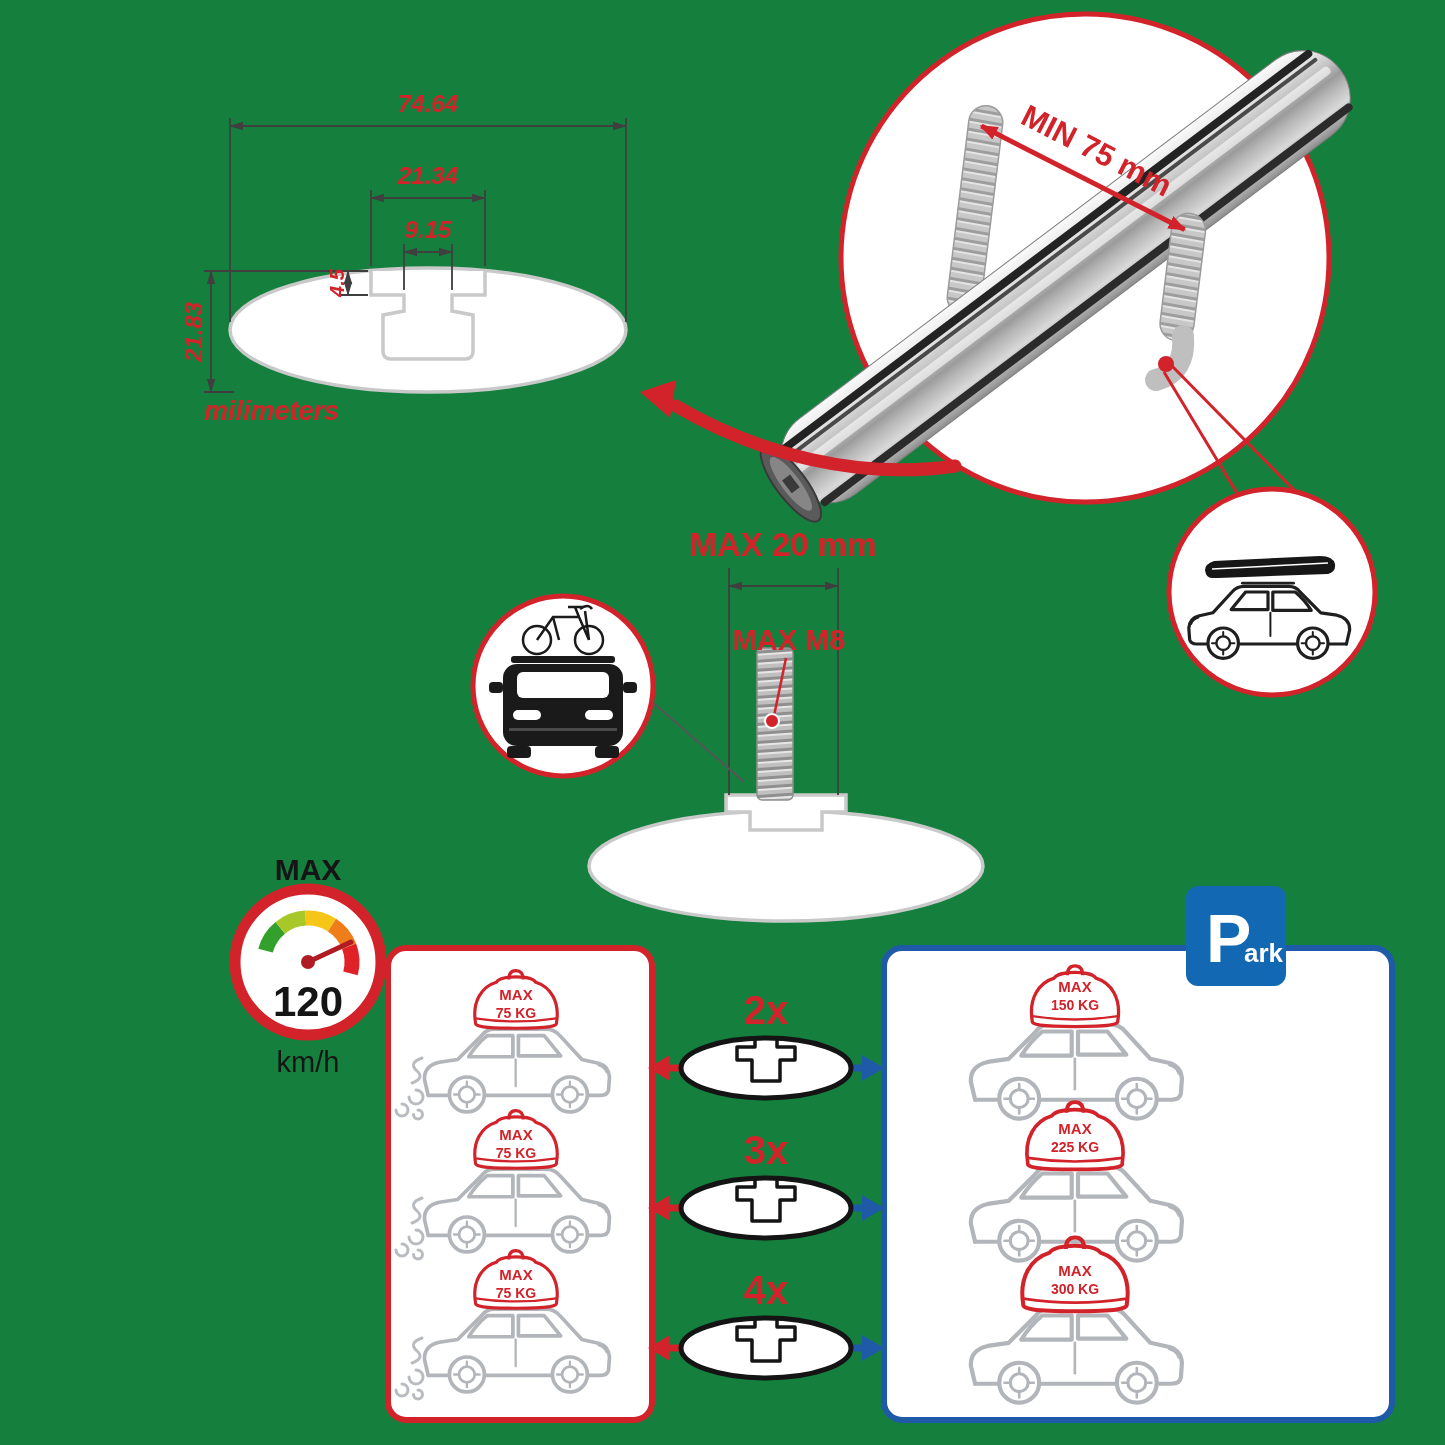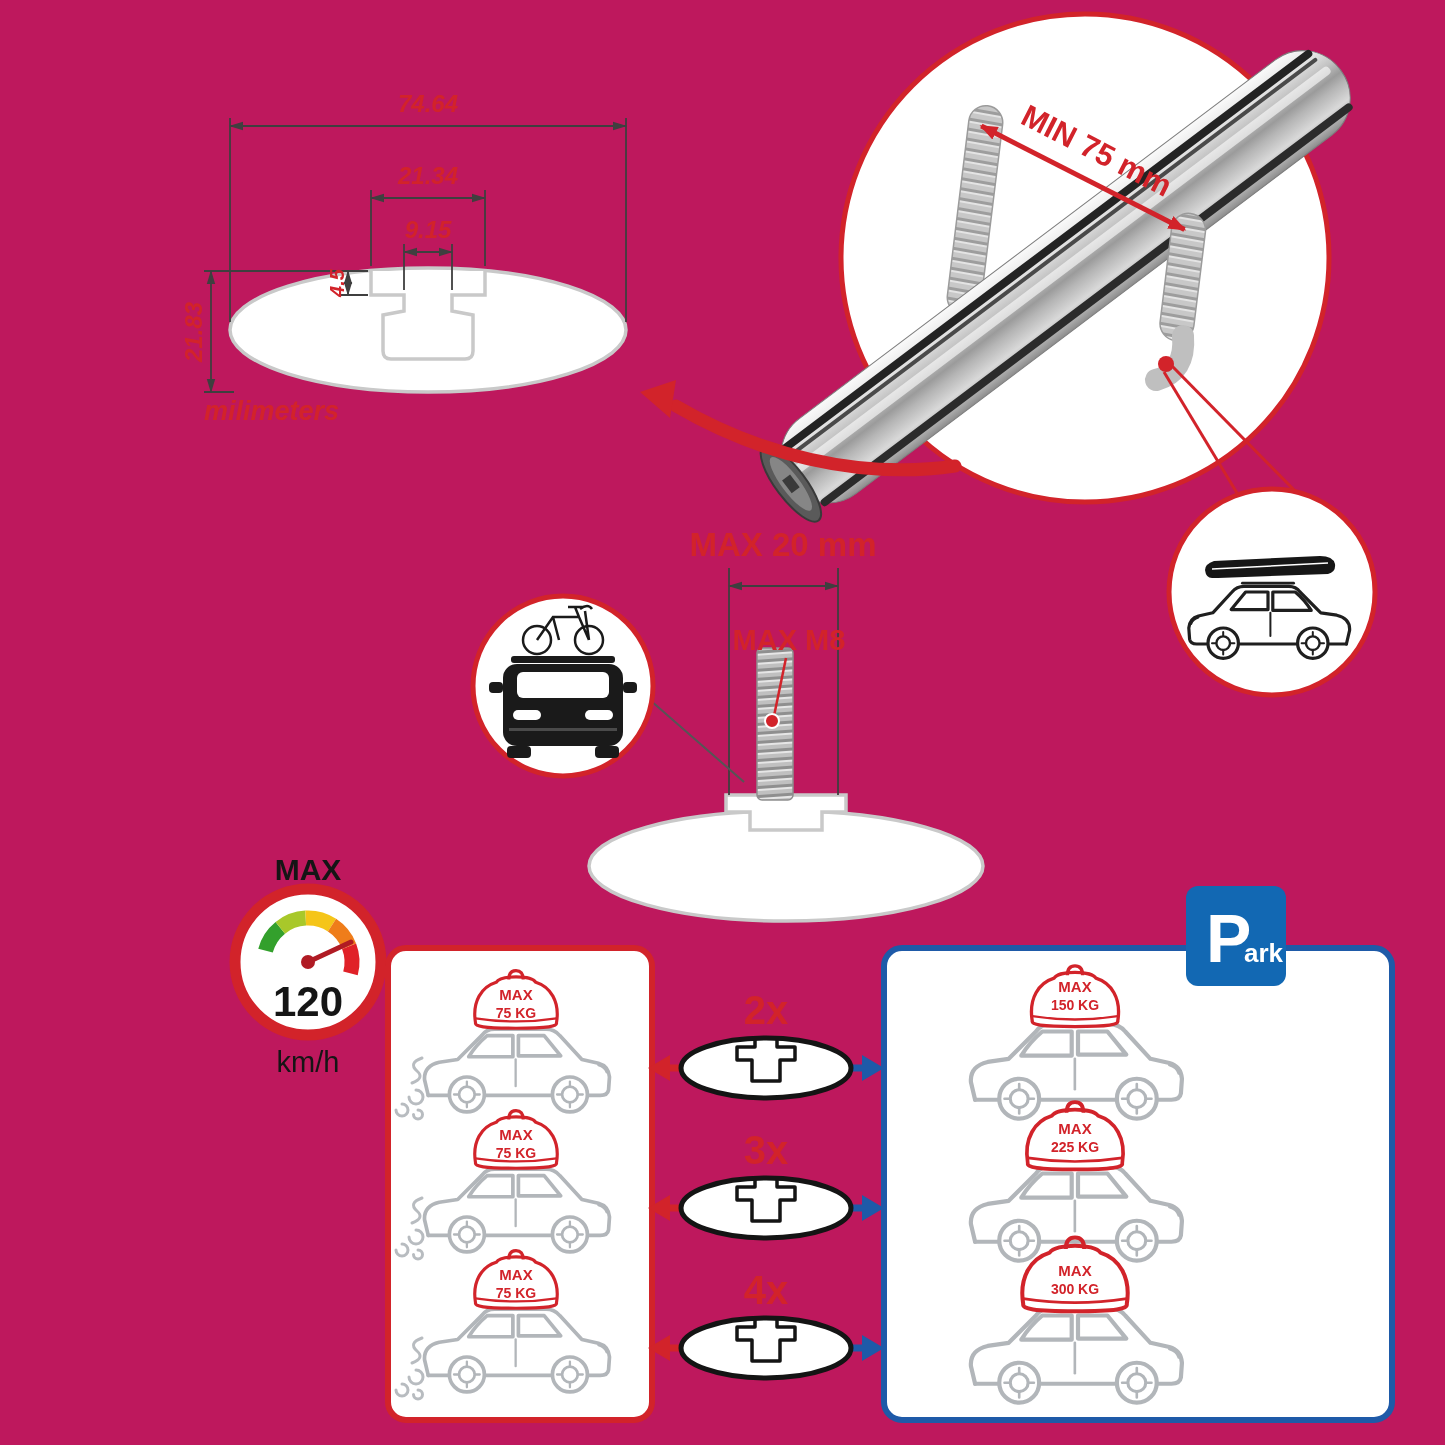--- a/index.html
+++ b/index.html
@@ -1,20 +1,20 @@
 <!DOCTYPE html>
 <html style="--red: #d2232a; --blue: #1e5aa8; --sign_blue: #1268b3; --car_gray: #b2b6ba; --ghost_gray: #c9c9c9; --dim_gray: #3f3f3f; --ink: #151515;"><head>
 <meta charset="utf-8">
 <style>
   :root{
     --red:#d2232a; --blue:#1e5aa8; --sign_blue:#1268b3;
     --car_gray:#b2b6ba; --ghost_gray:#c9c9c9; --dim_gray:#3f3f3f; --ink:#151515;
   }
   html,body{margin:0;padding:0;background:#fff;}
-  .stage{position:relative;width:1445px;height:1445px;background:#be185d;overflow:hidden;
+  .stage{position:relative;width:1445px;height:1445px;background:#15803d;overflow:hidden;
          font-family:"Liberation Sans",sans-serif;}
   svg{position:absolute;left:0;top:0;}
   text{font-family:"Liberation Sans",sans-serif;}
   .tc{text-anchor:middle;}
   .dim-l{stroke:var(--dim_gray);stroke-width:1.8;fill:none;}
   .dim-f{fill:var(--dim_gray);}
   .dim-t{fill:var(--red);font-style:italic;font-weight:700;font-size:24px;}
   .dim-t-sm{fill:var(--red);font-style:italic;font-weight:700;font-size:20px;}
   .unit-t{fill:var(--red);font-style:italic;font-weight:700;font-size:27px;}
   .red-b31{fill:var(--red);font-weight:700;font-size:31px;}

